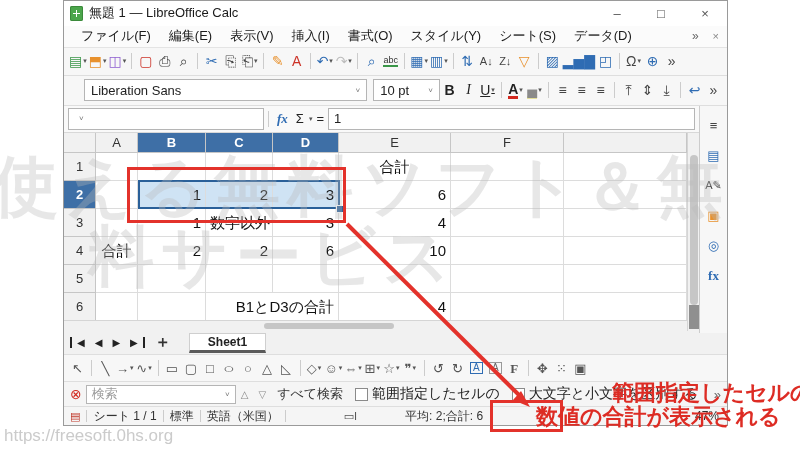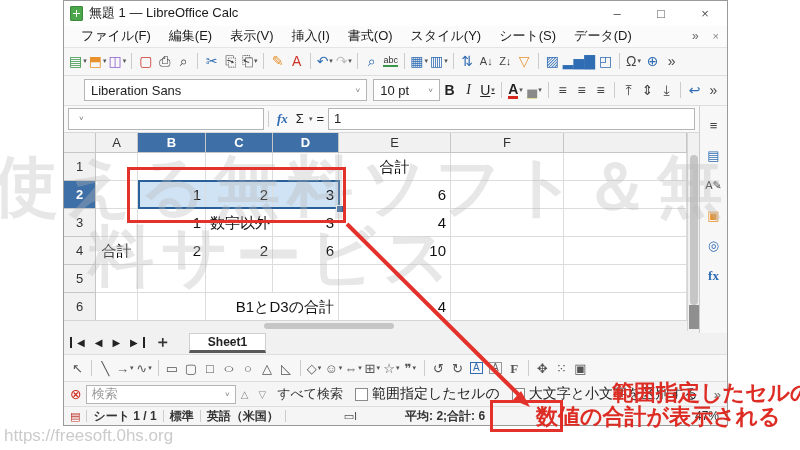--- a/index.html
+++ b/index.html
@@ -116,21 +116,21 @@
   #findinput .ph{color:#9a9a9a;flex:1;}
   .tri{color:#8a8a8a;font-size:10px;margin:0 5px;}
   .findlbl{margin:0 6px;color:#333;}
   .cb{display:flex;align-items:center;margin:0 6px;color:#222;font-size:14px;}
   .cbbox{width:11px;height:11px;border:1px solid #8a8a8a;background:#fff;margin-right:4px;display:inline-block;}
   #findoverflow{margin-left:auto;color:#666;}
   
   #statusbar{height:18px;display:flex;align-items:center;background:#f5f5f5;font-size:12px;color:#333;}
   .ssep{width:1px;height:12px;background:#ccc;margin:0 6px;}
   #modico{color:#c0392b;font-size:11px;margin-left:6px;}
-  .sitem{white-space:nowrap;font-weight:bold;}
+  .sitem{white-space:nowrap;}
   #selmode{color:#555;font-size:11px;}
   #zoompct{margin-left:auto;margin-right:8px;}
   
   .anno{position:absolute;z-index:50;pointer-events:none;}
   #annorect1{left:127px;top:167px;width:219px;height:56px;border:3px solid #e3322b;box-sizing:border-box;}
   #annorect2{left:490px;top:400px;width:73px;height:32px;border:3px solid #e3322b;box-sizing:border-box;}
   #annosvg{left:0;top:0;width:800px;height:450px;}
   .annotext{color:#dd2c24;font-weight:bold;font-size:22px;white-space:nowrap;
             font-family:"Liberation Serif","DejaVu Serif",serif;}
   #annotext1{left:577px;top:378px;margin-left:35px;}

